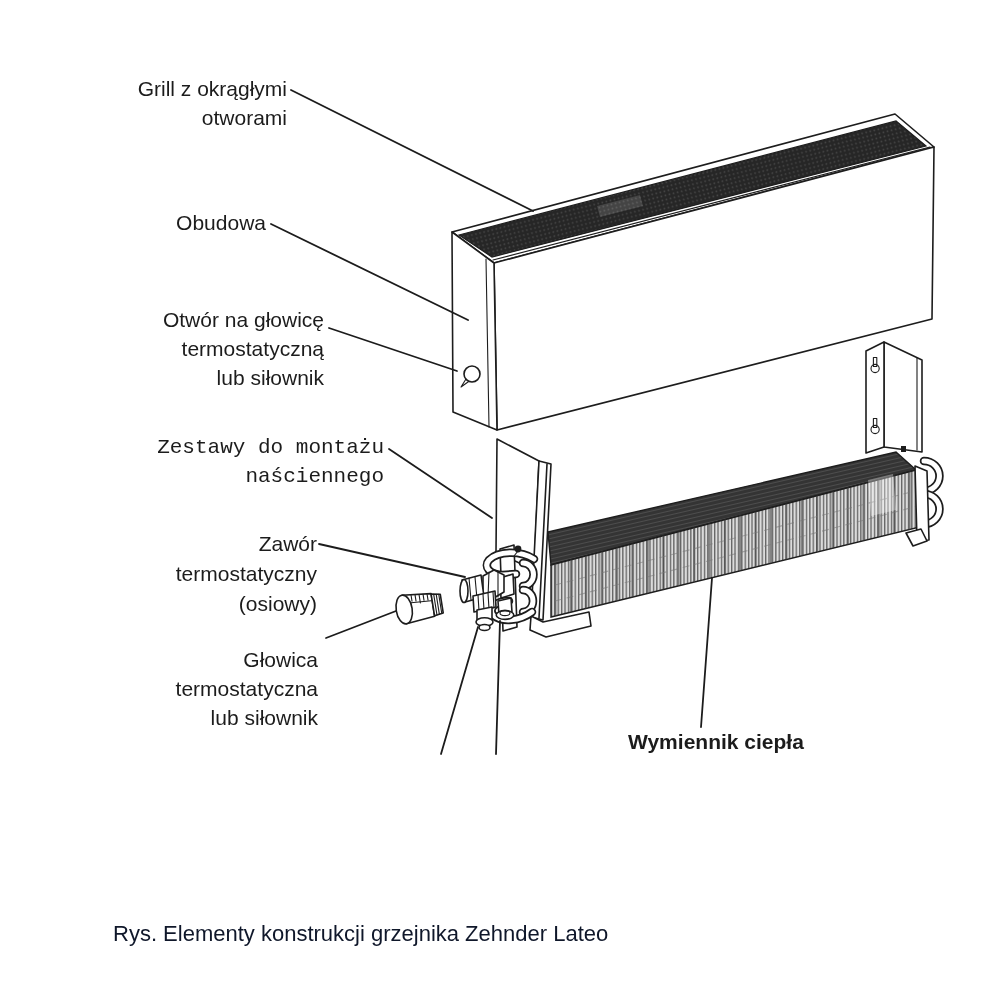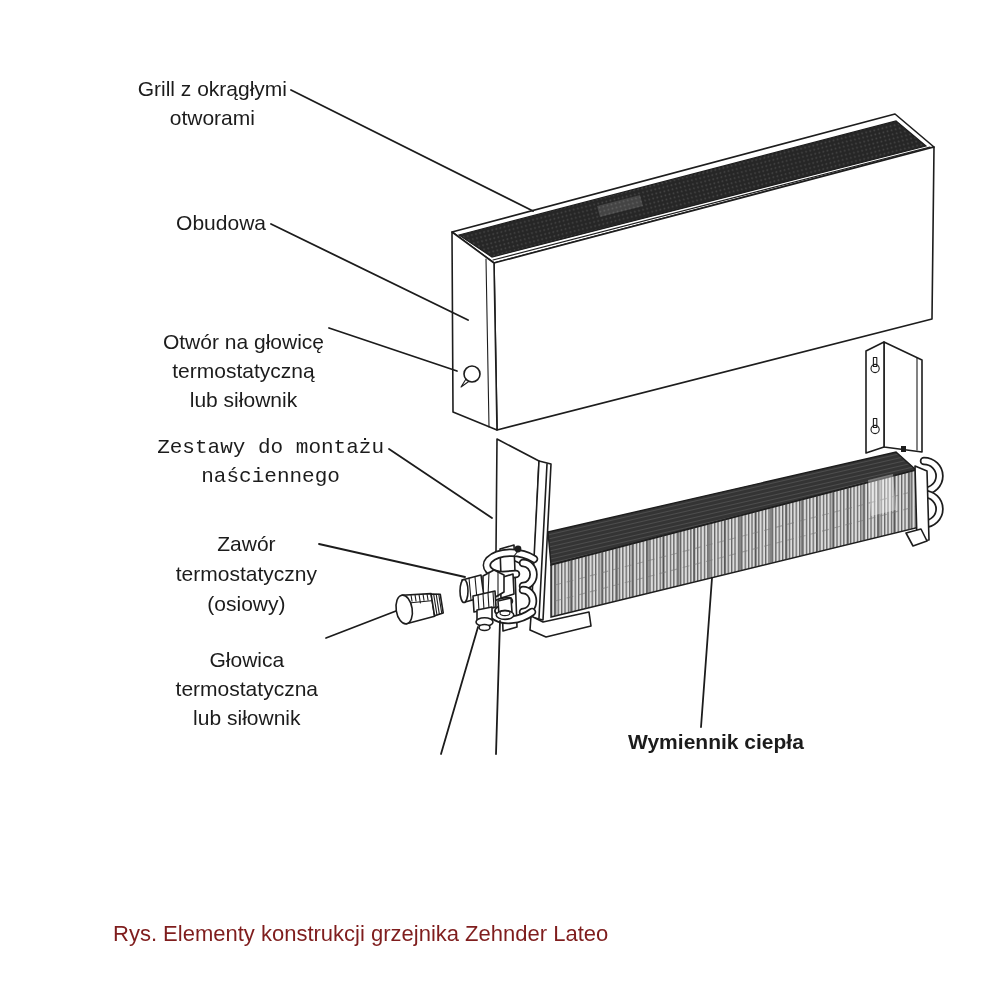--- a/index.html
+++ b/index.html
@@ -1,29 +1,29 @@
 <!DOCTYPE html>
 <html><head>
 <meta charset="utf-8">
 <style>
   html,body{margin:0;padding:0;background:#ffffff;}
   #stage{position:relative;width:1000px;height:1000px;background:#ffffff;overflow:hidden;
          font-family:"Liberation Sans", sans-serif;}
   #diagram-svg{position:absolute;left:0;top:0;}
   .label{position:absolute;font-size:21px;line-height:29px;color:#1c1c1c;white-space:nowrap;}
-  .ra{text-align:center;}
+  .ra{text-align:right;}
   #lbl-grill{top:74px;right:713px;}
   #lbl-obudowa{top:208px;right:734px;}
-  #lbl-otwor{top:327px;right:676px;}
+  #lbl-otwor{top:305px;right:676px;}
   #lbl-zestawy{top:433px;right:616px;font-family:Liberation Mono, monospace;}
   #lbl-zawor{top:529px;right:683px;line-height:30px;}
   #lbl-glowica{top:634px;right:682px;margin-top:11px;}
   #lbl-przylacza{top:754px;left:214px;line-height:28px;}
   #lbl-wymiennik{top:727px;left:628px;font-weight:bold;}
-  #caption{position:absolute;top:921px;left:113px;font-size:22px;line-height:26px;color:#7f1d1d;
+  #caption{position:absolute;top:921px;left:113px;font-size:22px;line-height:26px;color:#0f172a;
            font-family:"Liberation Sans", sans-serif;white-space:nowrap;}
   
   .s{fill:none;stroke:#1d1d1d;stroke-width:1.6;stroke-linejoin:round;stroke-linecap:round;}
   .w{fill:#ffffff;stroke:#1d1d1d;stroke-width:1.6;stroke-linejoin:round;stroke-linecap:round;}
   .thin{fill:none;stroke:#1d1d1d;stroke-width:1.1;stroke-linejoin:round;stroke-linecap:round;}
   .tube-o{fill:none;stroke:#1d1d1d;stroke-width:8.5;stroke-linecap:round;}
   .tube-i{fill:none;stroke:#ffffff;stroke-width:5;stroke-linecap:round;}
   .leader{fill:none;stroke:#1c1c1c;stroke-width:1.8;stroke-linecap:round;}
 </style>
 </head>

